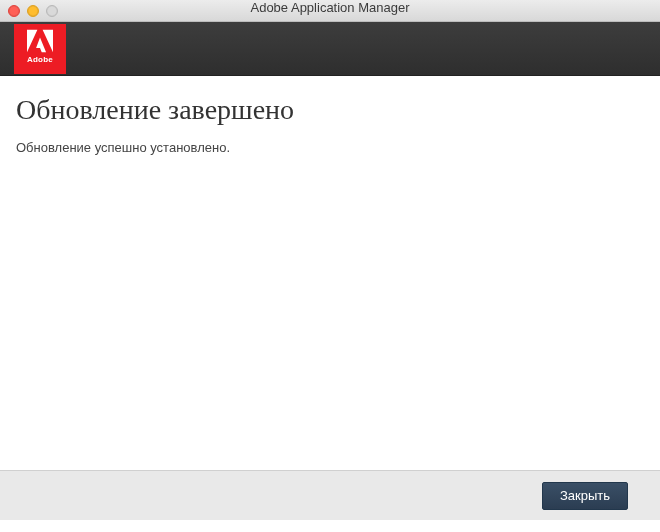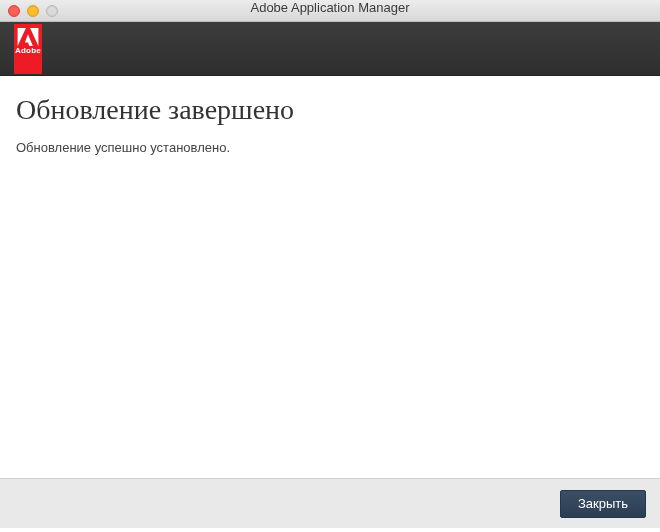--- a/index.html
+++ b/index.html
@@ -42,28 +42,28 @@
     }
     .header-bar {
       height: 54px;
       background: linear-gradient(#3d3d3d, #2e2e2e);
       display: flex;
       align-items: center;
       padding-left: 14px;
       border-bottom: 1px solid #222;
     }
     .adobe-logo {
-      width: 28px;
+      width: 52px;
       height: 50px;
       background: #ed1c24;
       display: flex;
       flex-direction: column;
       align-items: center;
       justify-content: space-between;
-      padding: 4px 0 19px 0;
+      padding: 4px 0 10px 0;
     }
     .adobe-logo svg { width: 26px; height: 26px; }
     .adobe-logo-text {
       font-size: 8px;
       font-weight: bold;
       color: #fff;
       letter-spacing: 0.2px;
     }
     .content {
       padding: 18px 16px 0 16px;
@@ -75,29 +75,29 @@
       margin-bottom: 14px;
       font-family: Liberation Serif, serif;
     }
     .message {
       font-size: 13px;
       color: #444;
     }
     .footer {
       position: absolute;
       left: 0;
-      bottom: 4px;
+      bottom: 12px;
       width: 100%;
       height: 50px;
       background: #e9e9e9;
       border-top: 1px solid #d0d0d0;
       display: flex;
       align-items: center;
       justify-content: flex-end;
-      padding-right: 14px;
+      padding-right: 32px;
     }
     .close-btn {
       min-width: 86px;
       height: 28px;
       background: linear-gradient(#3a4f66, #2b3d52);
       border: 1px solid #22374c;
       color: #fff;
       font-size: 13px;
       cursor: pointer;
       border-radius: 2px;

